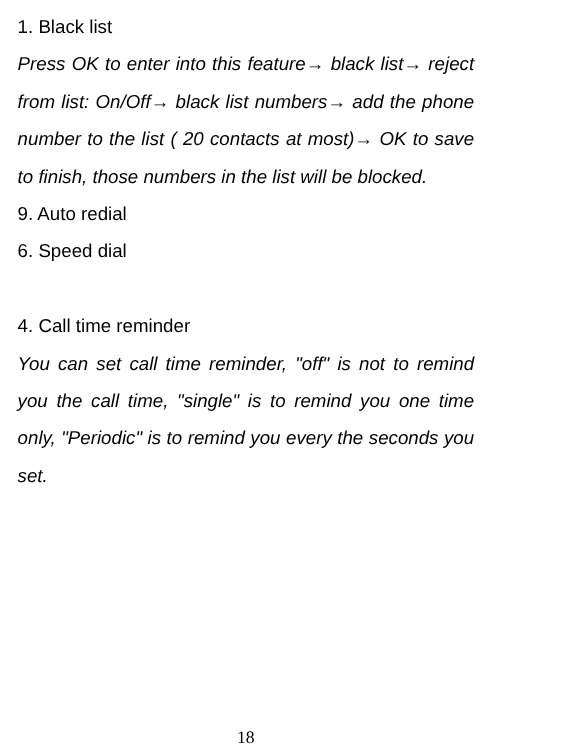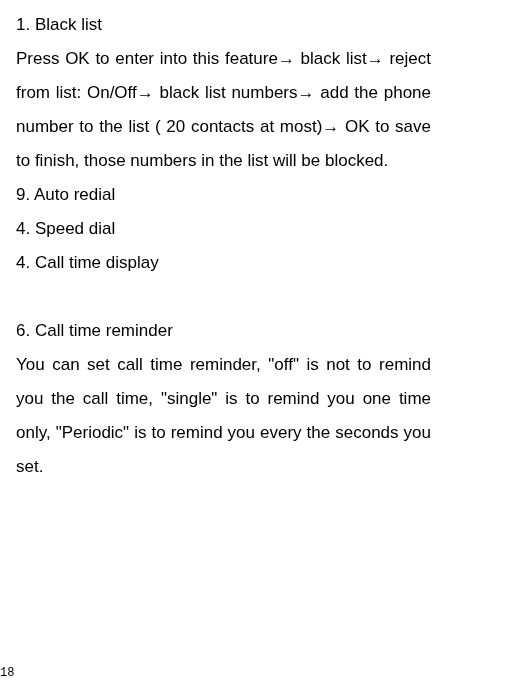--- a/index.html
+++ b/index.html
@@ -15,47 +15,48 @@
     box-sizing: border-box;
     width: 447px;
     height: 686px;
     padding: 8px 16px 0 16px;
     position: relative;
   }
   .content {
     font-size: 17px;
     line-height: 2.0;
     text-align: justify;
+    font-style: italic;
   }
   .section-title {
     font-size: 17px;
     line-height: 2.0;
     text-align: left;
   }
   .page-number {
     position: absolute;
     bottom: 6px;
     left: 0;
     width: 100%;
-    font-family: Liberation Mono, monospace;
-    font-size: 12px;
+    text-align: center;
+    font-family: Liberation Serif, serif;
+    font-size: 16px;
   }
 </style>
 </head>
 <body>
 
 <div class="page">
 
   <div class="section-title">1. Black list</div>
   <div class="content">Press OK to enter into this feature→ black list→ reject from list: On/Off→ black list numbers→ add the phone number to the list ( 20 contacts at most)→ OK to save to finish, those numbers in the list will be blocked.</div>
 
   <div class="section-title">9. Auto redial</div>
 
-  <div class="section-title">4. Speed dial</div>
+  <div class="section-title">6. Speed dial</div>
 
-  <div class="section-title">4. Call time display</div>
 
   <div class="section-title">&nbsp;</div>
-  <div class="section-title">6. Call time reminder</div>
+  <div class="section-title">4. Call time reminder</div>
   <div class="content">You can set call time reminder, "off" is not to remind you the call time, "single" is to remind you one time only, "Periodic" is to remind you every the seconds you set.</div>
 
   <div class="page-number">18</div>
 </div>
 
 </body></html>

